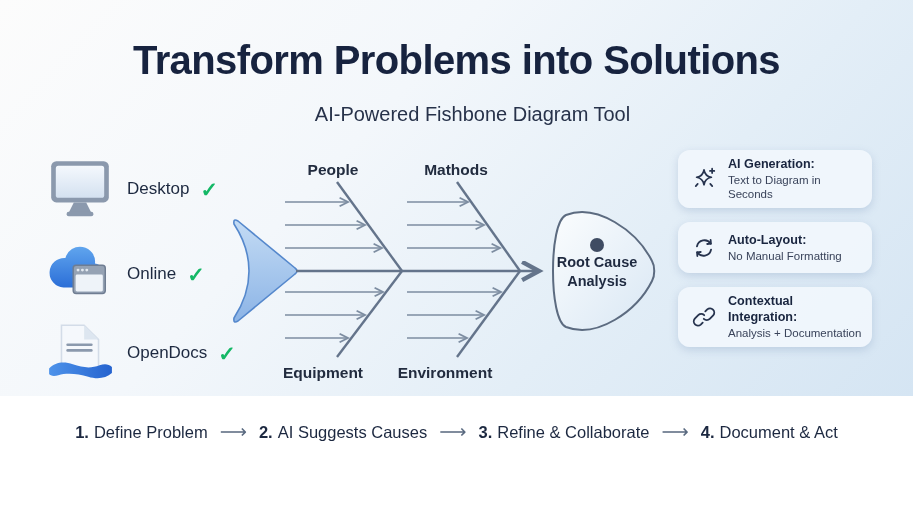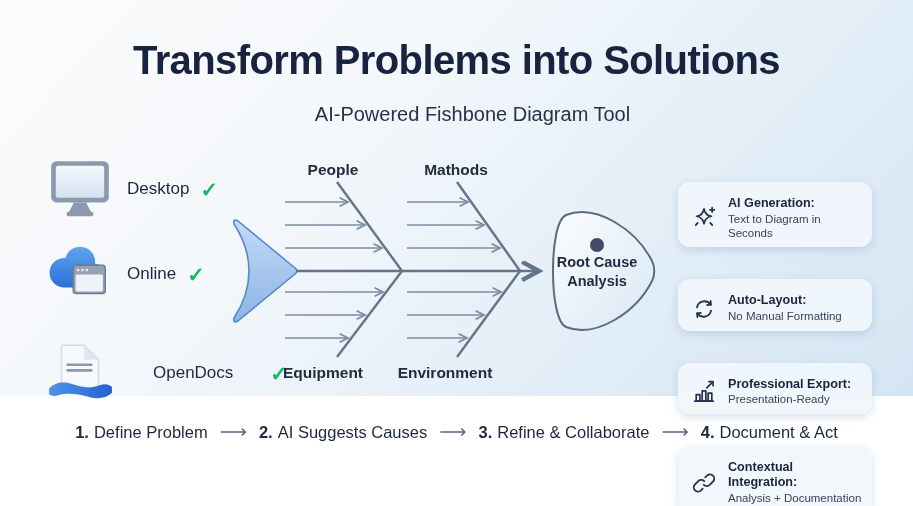--- a/index.html
+++ b/index.html
@@ -37,22 +37,21 @@
   
   .fishbone { position:absolute; left:225px; top:145px; width:445px; height:250px; }
   
   .features { position:absolute; left:678px; top:150px; width:194px; }
   .feature-card {
     display:flex; align-items:center;
     background:rgba(241,246,252,0.92);
     border-radius:12px;
     box-shadow:0 3px 8px rgba(110,140,180,0.28);
     min-height:51px; margin-bottom:14px;
-    padding:14px 8px 7px 13px;
-    margin-top:32px;
+    padding:7px 8px 7px 13px;
   }
   .feature-card .ficon { width:26px; height:26px; flex:0 0 auto; }
   .feature-text { margin-left:11px; line-height:1.25; }
   .feature-title { font-size:12.6px; font-weight:700; color:#19253f; }
   .feature-sub   { font-size:11.5px; font-weight:400; color:#39435a; }
   
   .steps {
     position:absolute; left:0; top:421px; width:100%;
     display:flex; justify-content:center; align-items:center;
     font-size:16.5px; color:#1c2840;
@@ -99,21 +98,21 @@
       <rect x="29" y="23" width="33" height="29" rx="3" fill="#95a2b4" stroke="#6f7d92" stroke-width="1.5"></rect>
       <rect x="31.5" y="32.5" width="28" height="17.5" rx="1.5" fill="#eef3f9"></rect>
       <circle cx="34" cy="28" r="1.5" fill="#e2e9f1"></circle>
       <circle cx="38.5" cy="28" r="1.5" fill="#e2e9f1"></circle>
       <circle cx="43" cy="28" r="1.5" fill="#e2e9f1"></circle>
     </svg>
     <span class="platform-label">Online</span>
     <span class="check">✓</span>
   </div>
 
-  <div class="platform-row" style="top:340px;gap:26px;">
+  <div class="platform-row" style="top:320px;">
     <svg class="picon" viewBox="0 0 68 64">
       <defs>
         <linearGradient id="gWave" x1="0" y1="0" x2="1" y2="0">
           <stop offset="0" stop-color="#4e93ea"></stop>
             <stop offset="1" stop-color="#2563cf"></stop>
         </linearGradient>
       </defs>
       <path d="M16 5 H38 L52 19 V50 H16 Z" fill="#f5f8fc" stroke="#d3dce8" stroke-width="1.5"></path>
       <path d="M38 5 V19 H52 Z" fill="#dde6f0"></path>
       <path d="M22 24 H45" stroke="#8b99ad" stroke-width="2.6" stroke-linecap="round"></path>
@@ -207,34 +206,20 @@
         <path d="M15 8.3 L18.4 8 L18.1 4.6"></path>
         <path d="M18.5 13.5 A7 7 0 0 1 5.8 16"></path>
         <path d="M9 15.7 L5.6 16 L5.9 19.4"></path>
       </svg>
       <div class="feature-text">
         <div class="feature-title">Auto-Layout:</div>
         <div class="feature-sub">No Manual Formatting</div>
       </div>
     </div>
 
-    <div class="feature-card">
-      <svg class="ficon" viewBox="0 0 24 24" fill="none" stroke="#26334e" stroke-width="1.6" stroke-linecap="round" stroke-linejoin="round">
-        <path d="M3.5 20.5 H20.5"></path>
-        <rect x="4.8" y="14.5" width="3.4" height="6"></rect>
-        <rect x="10.3" y="11" width="3.4" height="9.5"></rect>
-        <rect x="15.8" y="13" width="3.4" height="7.5"></rect>
-        <path d="M14.5 8.2 L20.2 2.6"></path>
-        <path d="M16.6 2.5 L20.3 2.5 L20.4 6.2"></path>
-      </svg>
-      <div class="feature-text">
-        <div class="feature-title">Professional Export:</div>
-        <div class="feature-sub">Presentation-Ready</div>
-      </div>
-    </div>
 
     <div class="feature-card">
       <svg class="ficon" viewBox="0 0 24 24" fill="none" stroke="#26334e" stroke-width="1.7" stroke-linecap="round" stroke-linejoin="round">
         <path d="M13.2 6.8 L15 5 a3.9 3.9 0 0 1 5.5 5.5 L17.3 13.7 a3.9 3.9 0 0 1 -5.5 0"></path>
         <path d="M10.8 17.2 L9 19 a3.9 3.9 0 0 1 -5.5 -5.5 L6.7 10.3 a3.9 3.9 0 0 1 5.5 0"></path>
       </svg>
       <div class="feature-text">
         <div class="feature-title">Contextual Integration:</div>
         <div class="feature-sub">Analysis + Documentation</div>
       </div>

